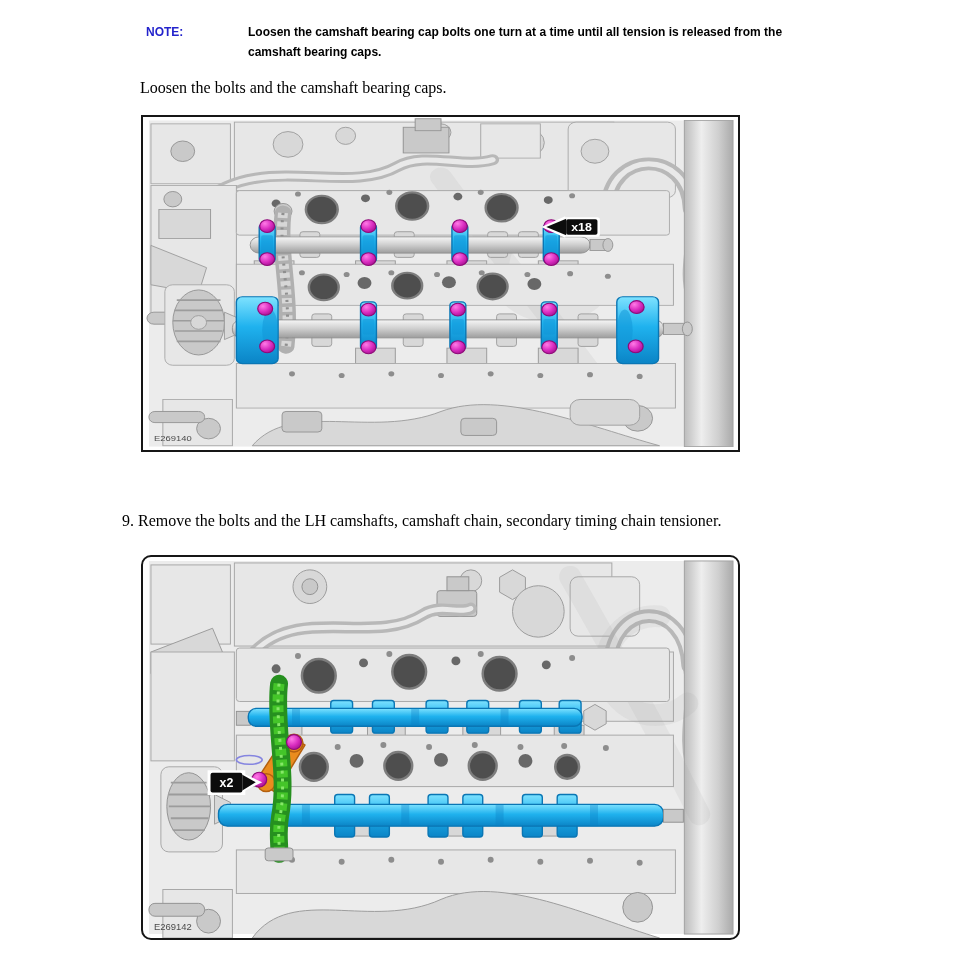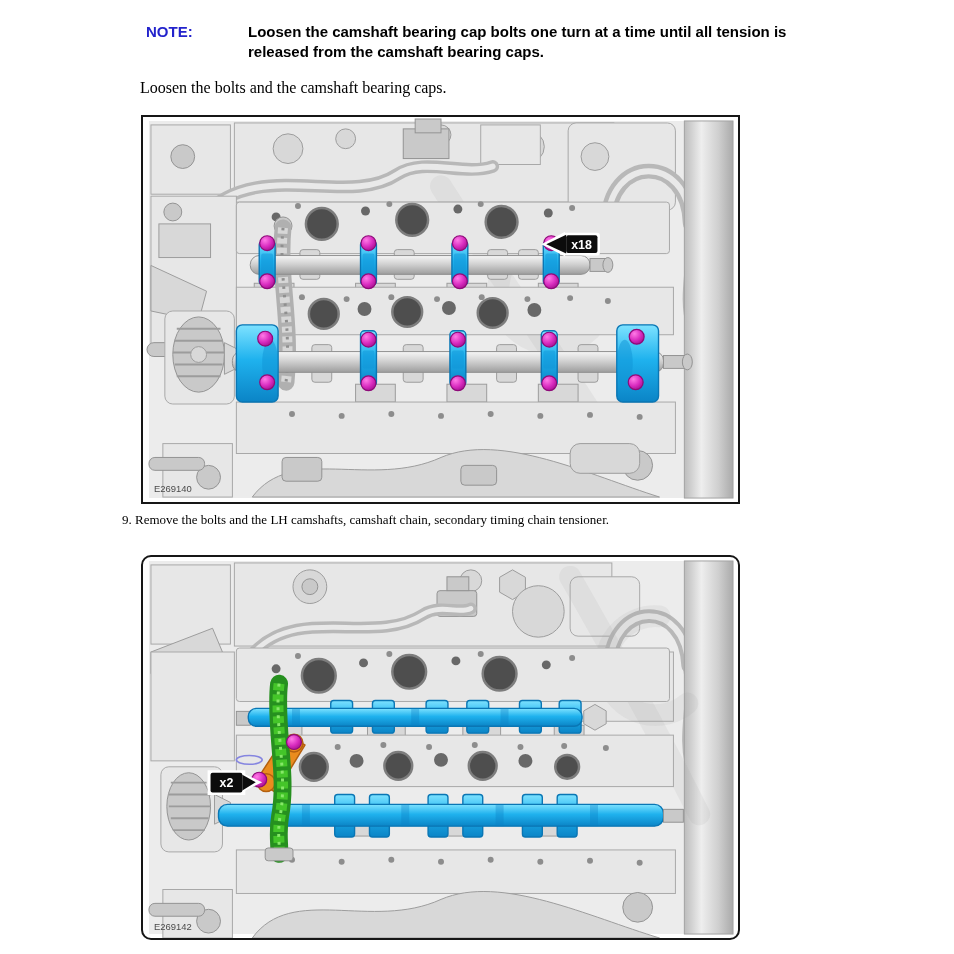--- a/index.html
+++ b/index.html
@@ -1,27 +1,27 @@
 <!DOCTYPE html>
 <html><head>
 <meta charset="utf-8">
 <style>
   html,body{margin:0;padding:0;}
   body{width:954px;height:954px;background:#ffffff;position:relative;overflow:hidden;
        font-family:"Liberation Serif",serif;}
   .note-row{position:absolute;left:146px;top:22px;display:flex;
-            font-family:"Liberation Sans",sans-serif;font-weight:700;font-size:15px;
+            font-family:"Liberation Sans",sans-serif;font-weight:700;font-size:12px;
             line-height:20px;color:#000;}
   .note-label{width:102px;flex:0 0 102px;color:#2323cc;}
   .note-text{margin:0;width:574px;}
   .body-text{position:absolute;left:140px;top:79px;margin:0;font-size:16px;color:#000;}
-  .step-text{position:absolute;left:122px;top:512px;margin:0;font-size:13px;color:#000;}
+  .step-text{position:absolute;left:122px;top:512px;margin:0;font-size:16px;color:#000;}
   .figure{position:absolute;left:141px;width:599px;border:2px solid #161616;
           background:#fff;box-sizing:border-box;}
-  #fig1{top:115px;height:389px;}
+  #fig1{top:115px;height:337px;}
   #fig2{top:555px;height:385px;border-radius:10px;}
   .figure svg{display:block;width:100%;height:100%;}
   
   .m1{fill:#e7e7e7;stroke:#a8a8a8;stroke-width:1;}
   .m2{fill:#d8d8d8;stroke:#9c9c9c;stroke-width:1;}
   .m3{fill:#c9c9c9;stroke:#939393;stroke-width:1;}
   .port{fill:#4e4e4e;stroke:#7d7d7d;stroke-width:2.5;}
   .hole{fill:#686868;stroke:none;}
   .dot{fill:#8d8d8d;stroke:none;}
   .hose{fill:none;stroke:#b8b8b8;stroke-width:13;stroke-linecap:round;}

